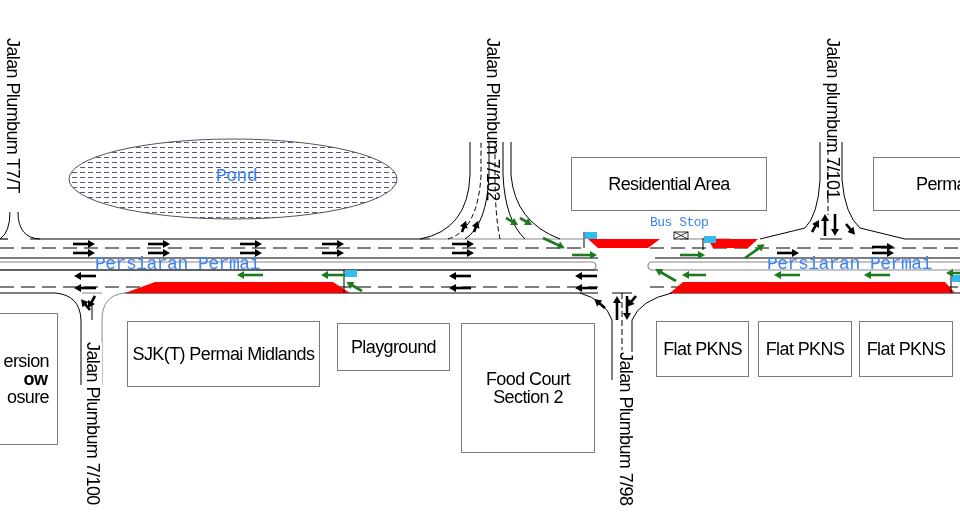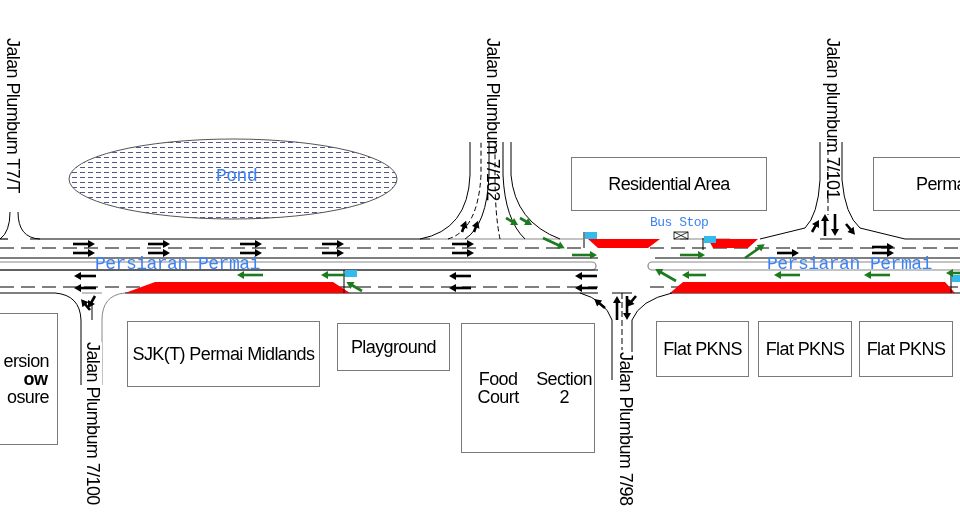--- a/index.html
+++ b/index.html
@@ -320,21 +320,21 @@
 
 <div class="bldg" style="left:-20px; top:313px; width:78px; height:132px; justify-content:flex-end; padding-right:8px;">
   <div style="text-align:right;">
     <div>ersion</div>
     <div style="text-align:left; padding-left:20px;font-weight:bold;">ow</div>
     <div>osure</div>
   </div>
 </div>
 <div class="bldg" style="left:127px; top:321px; width:193px; height:66px;">SJK(T) Permai Midlands</div>
 <div class="bldg" style="left:337px; top:323px; width:113px; height:48px;">Playground</div>
-<div class="bldg" style="left:461px; top:323px; width:134px; height:130px; flex-direction:row;">
+<div class="bldg" style="left:461px; top:323px; width:134px; height:130px; flex-direction:column;">
   <div>Food Court</div>
   <div>Section 2</div>
 </div>
 <div class="bldg" style="left:571px; top:157px; width:196px; height:54px;">Residential Area</div>
 <div class="bldg" style="left:873px; top:157px; width:100px; height:54px; justify-content:flex-start; padding-left:42px;">
   <span>Permai</span>
 </div>
 <div class="bldg" style="left:656px; top:321px; width:93px; height:56px;">Flat PKNS</div>
 <div class="bldg" style="left:758px; top:321px; width:94px; height:56px;">Flat PKNS</div>
 <div class="bldg" style="left:859px; top:321px; width:94px; height:56px;">Flat PKNS</div>

